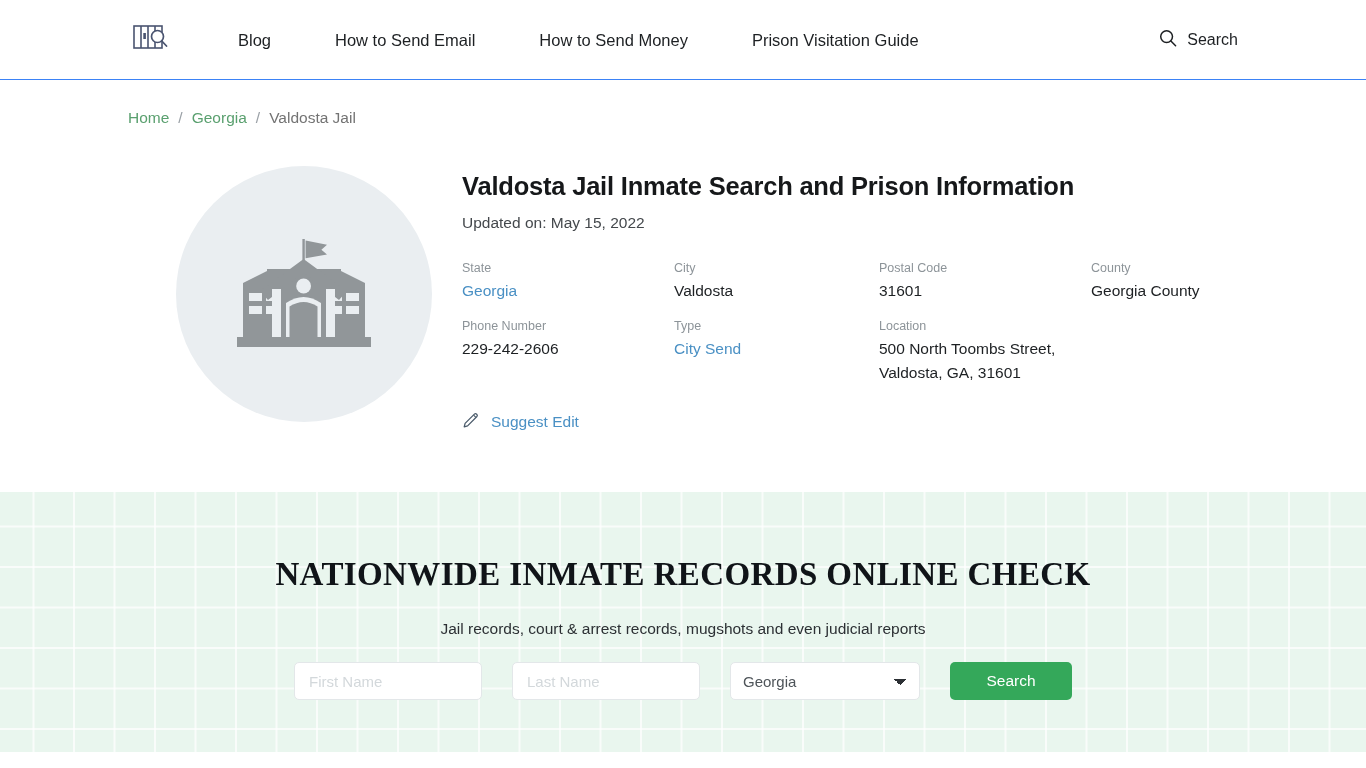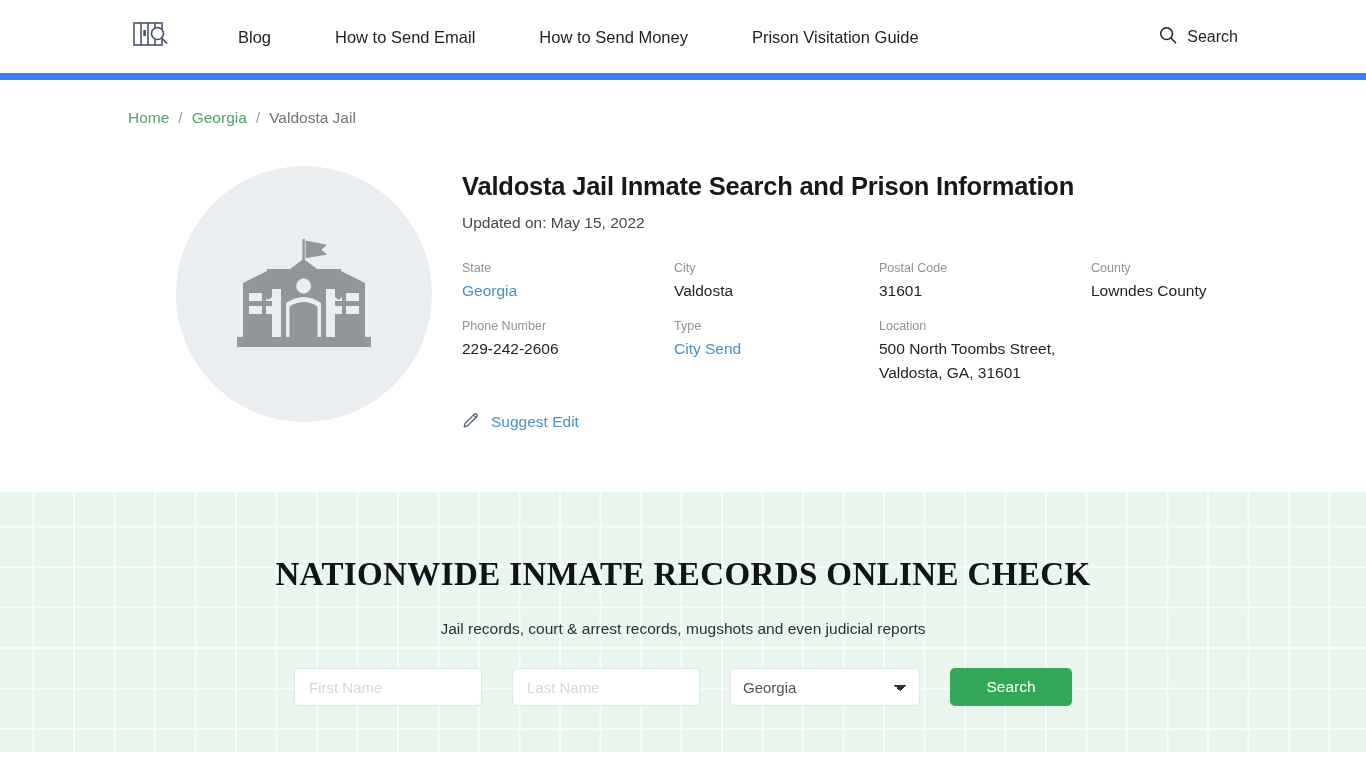--- a/index.html
+++ b/index.html
@@ -9,21 +9,21 @@
     overflow: hidden;
     background: #ffffff;
     font-family: "Liberation Sans", sans-serif;
     color: #212529;
   }
 
   
   .site-header {
     height: 80px;
     background: #ffffff;
-    border-bottom: 7px solid #3b82f6;
+    border-bottom: 1px solid #3b82f6;
     display: flex;
     align-items: center;
     padding: 4px 128px;
     position: relative;
   }
   .logo-link {
     width: 46px;
     height: 40px;
     display: flex;
     align-items: center;
@@ -177,21 +177,21 @@
     text-align: center;
     line-height: 40px;
   }
   .records-sub {
     margin-top: 26px;
     font-size: 15.5px;
     color: #2c3034;
     text-align: center;
   }
   .records-form {
-    margin-top: 30px;
+    margin-top: 24px;
     display: flex;
     align-items: center;
     gap: 30px;
   }
   .text-field {
     width: 188px;
     height: 38px;
     border: 1px solid #e3e7e9;
     border-radius: 5px;
     background: #ffffff;
@@ -343,21 +343,21 @@
         <div class="fact-value">Valdosta</div>
       </div>
 
       <div>
         <div class="fact-label">Postal Code</div>
         <div class="fact-value">31601</div>
       </div>
 
       <div>
         <div class="fact-label">County</div>
-        <div class="fact-value">Lowndes County</div>
+        <div class="fact-value">Georgia County</div>
       </div>
 
       <div>
         <div class="fact-label">Phone Number</div>
         <div class="fact-value">229-242-2606</div>
       </div>
 
       <div>
         <div class="fact-label">Type</div>
         <div class="fact-value"><a href="#">City Send</a></div>

